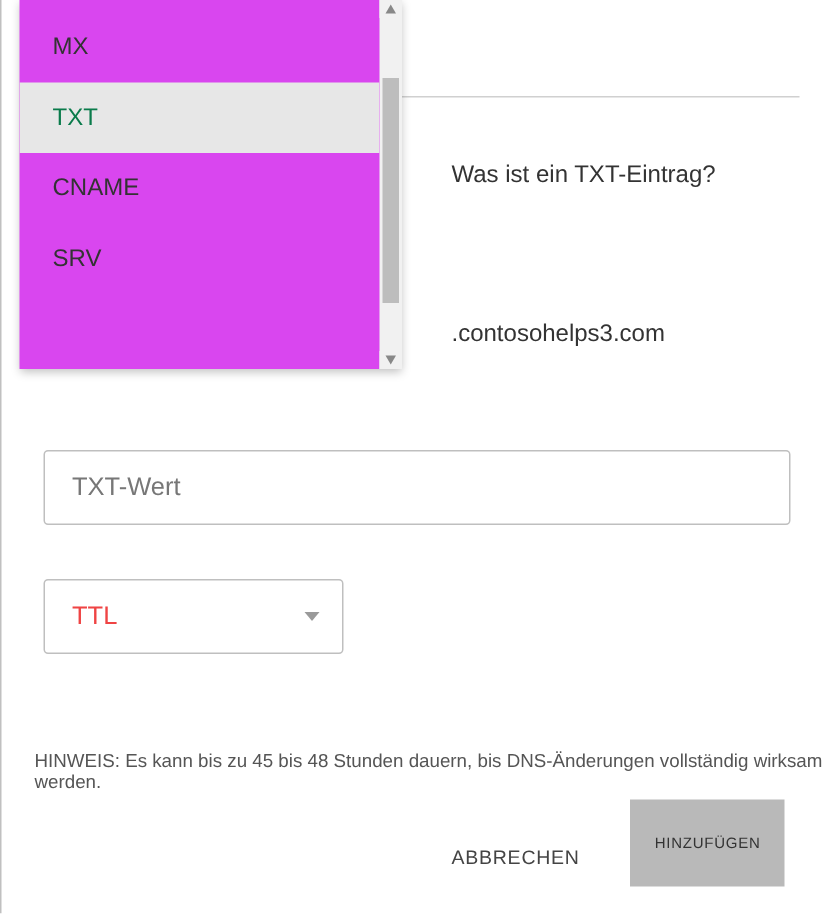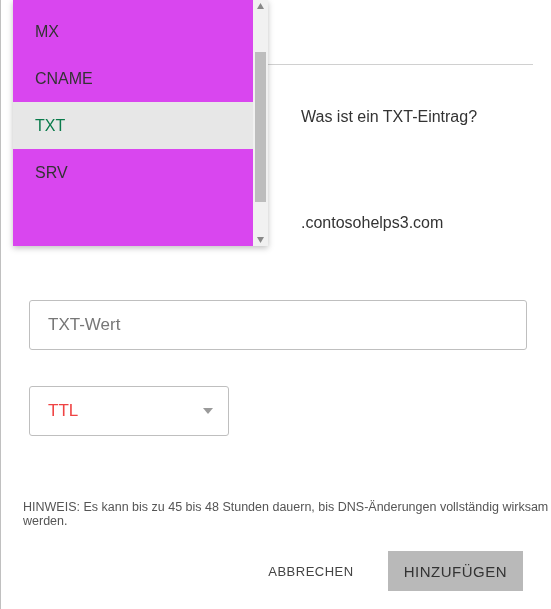--- a/index.html
+++ b/index.html
@@ -38,39 +38,39 @@
     font-size: 17px; color: #ef4444; justify-content: space-between;
   }
   .ttl-select .caret svg { display: block; }
   .note { position: absolute; left: 22px; top: 500px; font-size: 12.5px; color: #555; }
   .buttons { position: absolute; right: 28px; bottom: 18px; display: flex; gap: 16px; align-items: flex-end; }
   .btn-cancel {
     height: 40px; padding: 0 18px; background: transparent; border: none;
     font-size: 13px; letter-spacing: 0.5px; color: #444; cursor: pointer;
   }
   .btn-add {
-    height: 40px; padding: 1px 16px; background: #b9b9b9; border: none;
-    font-size: 15px; letter-spacing: 0.5px; color: #333; cursor: pointer;
+    height: 58px; padding: 1px 16px; background: #b9b9b9; border: none;
+    font-size: 10px; letter-spacing: 0.5px; color: #333; cursor: pointer;
   }
 </style>
 </head>
 <body>
 
 <div class="root">
 
   <div class="divider"></div>
 
   <div class="link">Was ist ein TXT-Eintrag?</div>
   <div class="domain">.contosohelps3.com</div>
 
   <div class="dropdown">
     <div class="options">
       <div class="option mx">MX</div>
+      <div class="option selected">TXT</div>
       <div class="option">CNAME</div>
-      <div class="option selected">TXT</div>
       <div class="option">SRV</div>
     </div>
     <div class="scrollbar">
       <div class="scroll-cap">
         <svg width="9" height="8" viewBox="0 0 9 8">
             <polygon points="4.5,1 8,7 1,7" fill="#888"></polygon>
           </svg>
       </div>
       <div class="scroll-track">
         <div class="scroll-thumb"></div>

